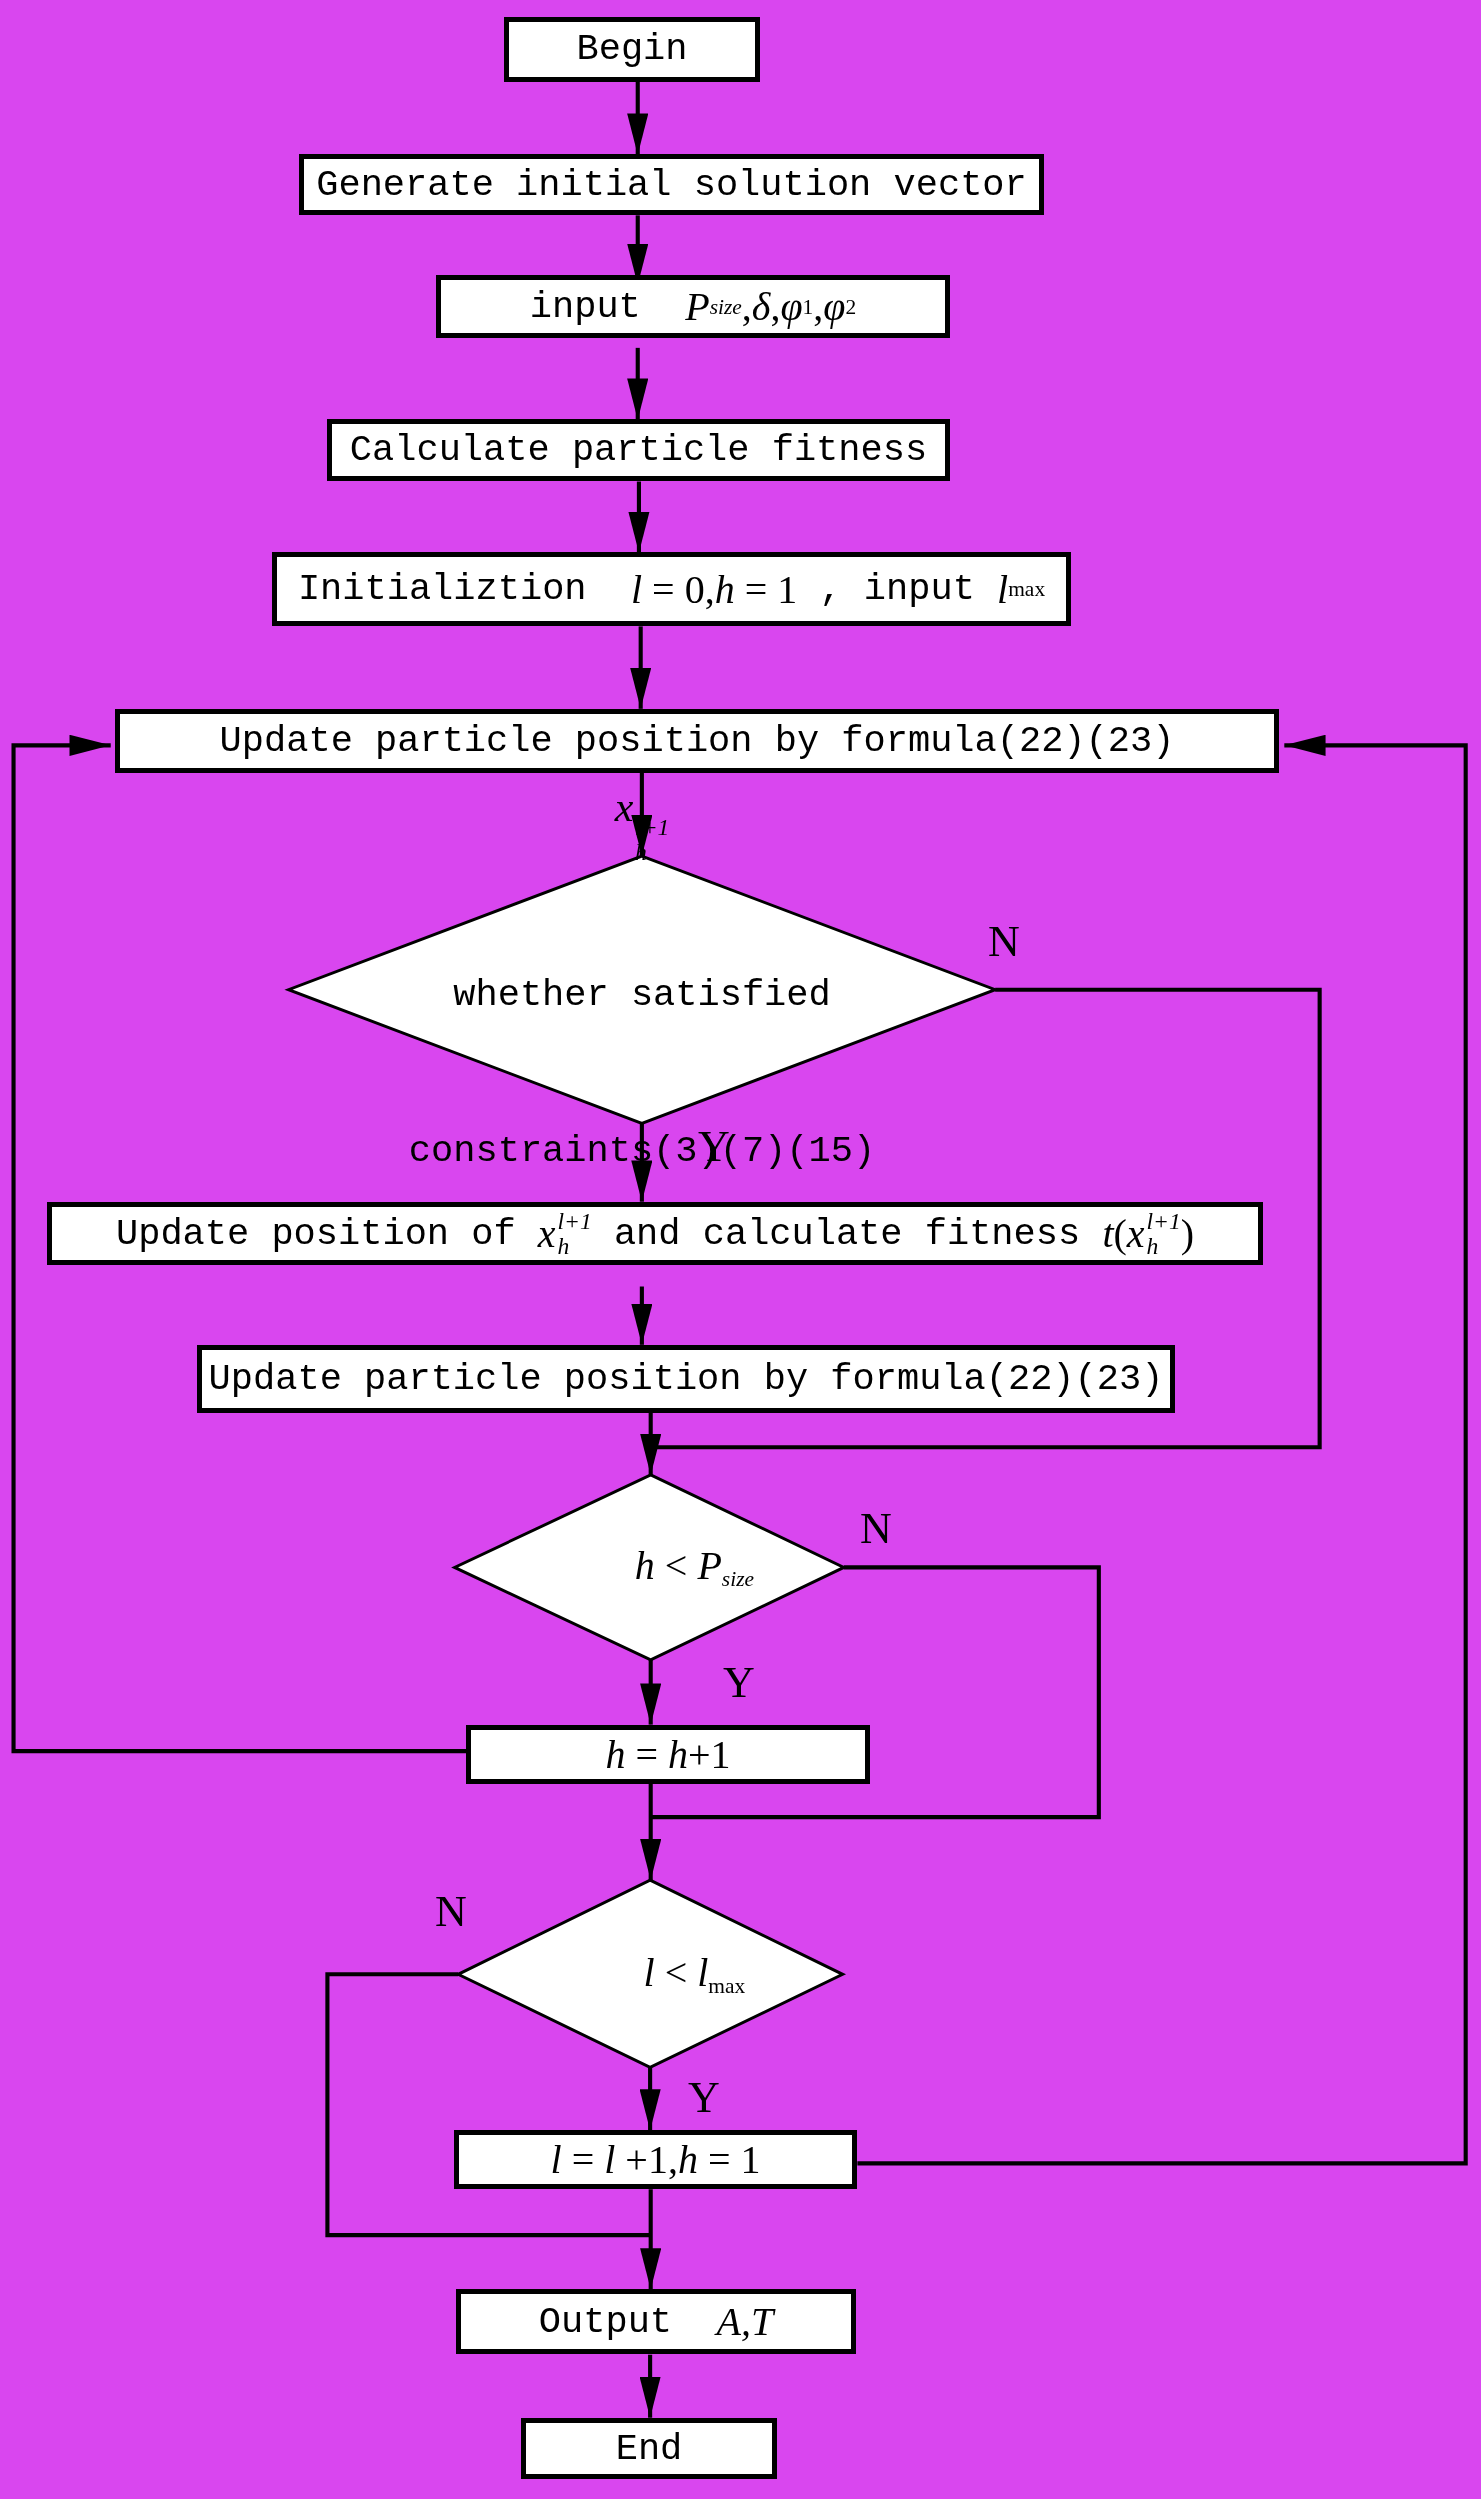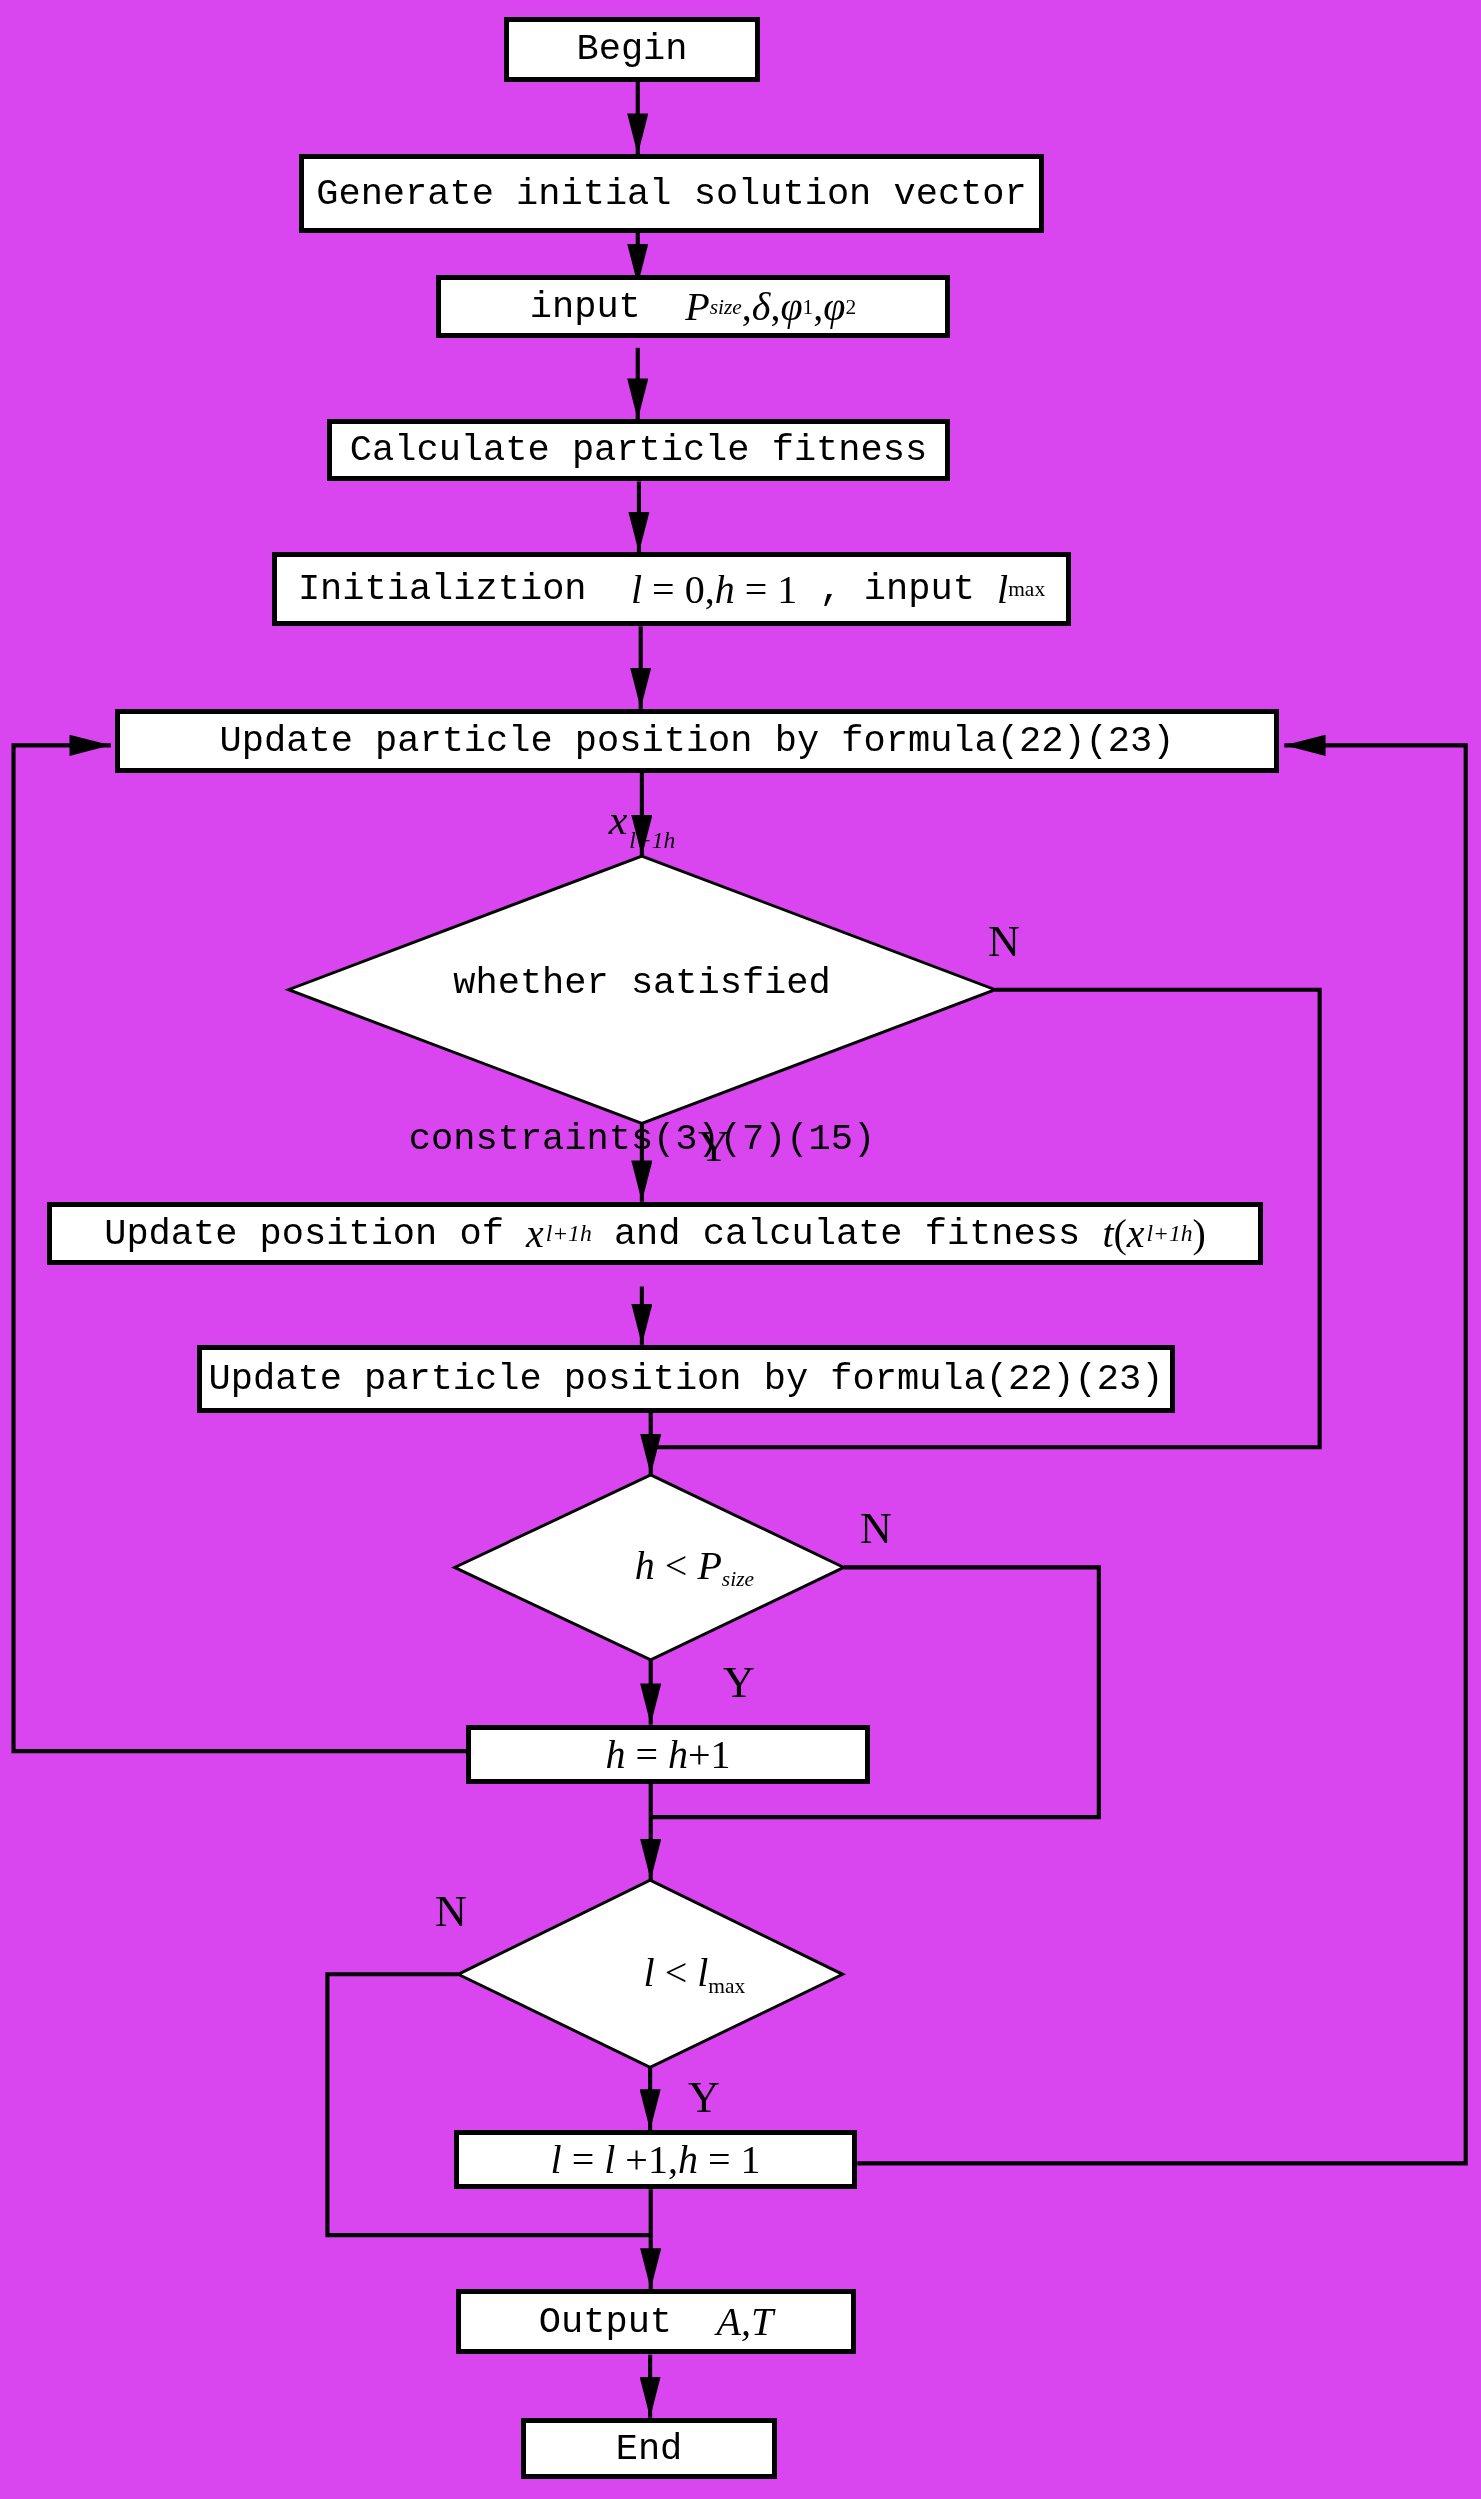--- a/index.html
+++ b/index.html
@@ -10,21 +10,21 @@
        display:flex;align-items:center;justify-content:center;font-size:37px;white-space:pre;}
   .dtext{position:absolute;z-index:2;transform:translate(-50%,-50%);text-align:center;
          font-size:37px;white-space:pre;line-height:52px;}
   .branch-label{position:absolute;z-index:2;transform:translate(-50%,-50%);
          font-family:"Liberation Serif",serif;font-size:44px;}
   .mono{font-family:"Liberation Mono",monospace;}
   .math{font-family:"Liberation Serif",serif;font-size:40px;}
   .it{font-style:italic;}
   .up{font-style:normal;}
   sub.s{font-size:0.58em;line-height:0;vertical-align:-0.35em;font-family:"Liberation Serif",serif;}
-  .ss{display:inline-flex;flex-direction:row;align-items:flex-start;
+  .ss{display:inline-flex;flex-direction:column;align-items:flex-start;
       font-family:"Liberation Serif",serif;font-style:italic;
       font-size:23.6px;line-height:25px;vertical-align:-14px;margin-left:1.8px;}
   .bigx{font-size:42px;}
 </style>
 </head>
 <body>
 
 <div id="canvas">
 
   <svg id="wires" width="1481" height="2500" viewBox="0 0 2515 4244" xmlns="http://www.w3.org/2000/svg">
@@ -58,21 +58,21 @@
       <polygon points="1090,1453 1690,1680 1090,1907 490,1680"></polygon>
       <polygon points="1105,2504 1433,2661 1105,2818 772,2661"></polygon>
       <polygon points="1104,3192 1431,3352 1104,3510 778,3352"></polygon>
     </g>
   </svg>
 
   <div class="box" style="left:504px;top:16.5px;width:256px;height:65px">
     <span>Begin</span>
   </div>
 
-  <div class="box" style="left:299px;top:154px;width:745px;height:79px">
+  <div class="box" style="left:299px;top:154px;width:745px;height:61px">
     <span>Generate initial solution vector</span>
   </div>
 
   <div class="box" style="left:436px;top:275px;width:514px;height:63px">
     <span class="mono">input  </span><span class="math it">P</span><sub class="s it">size</sub><span class="math up">,</span><span class="math it">δ</span><span class="math up">,</span><span class="math it">φ</span><sub class="s up">1</sub><span class="math up">,</span><span class="math it">φ</span><sub class="s up">2</sub>
   </div>
 
   <div class="box" style="left:327px;top:419px;width:623px;height:62px">
     <span>Calculate particle fitness</span>
   </div>

